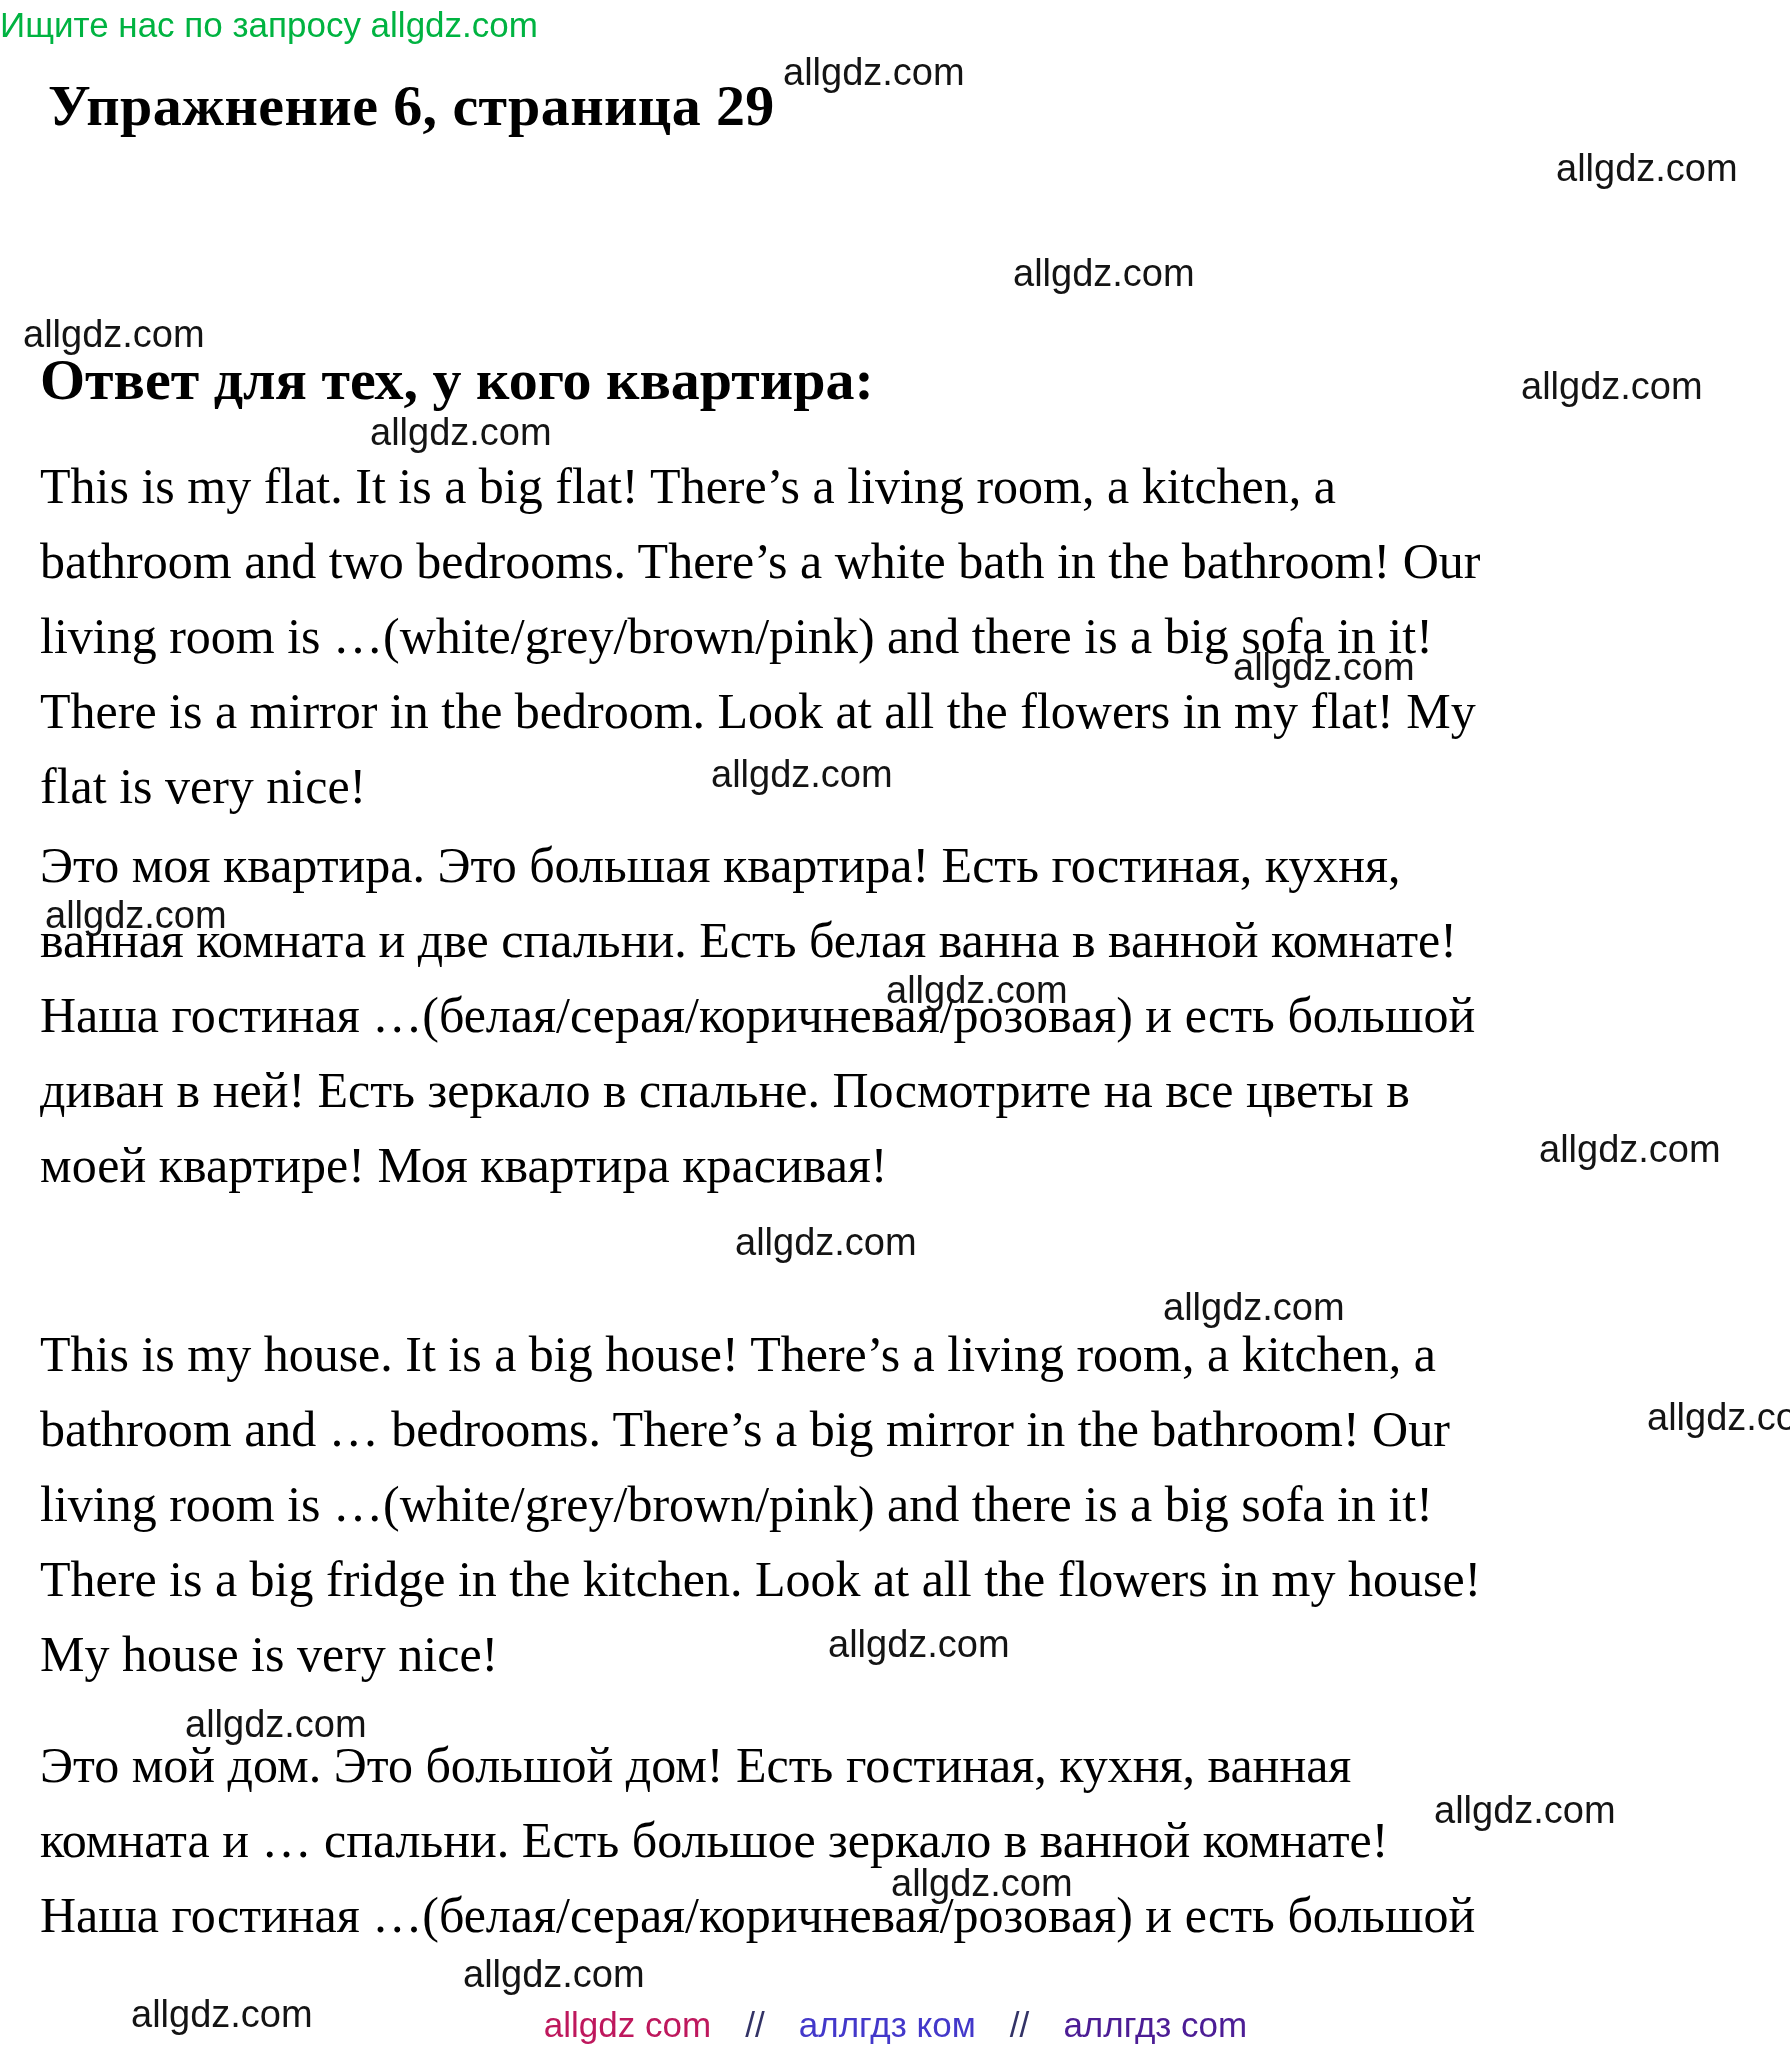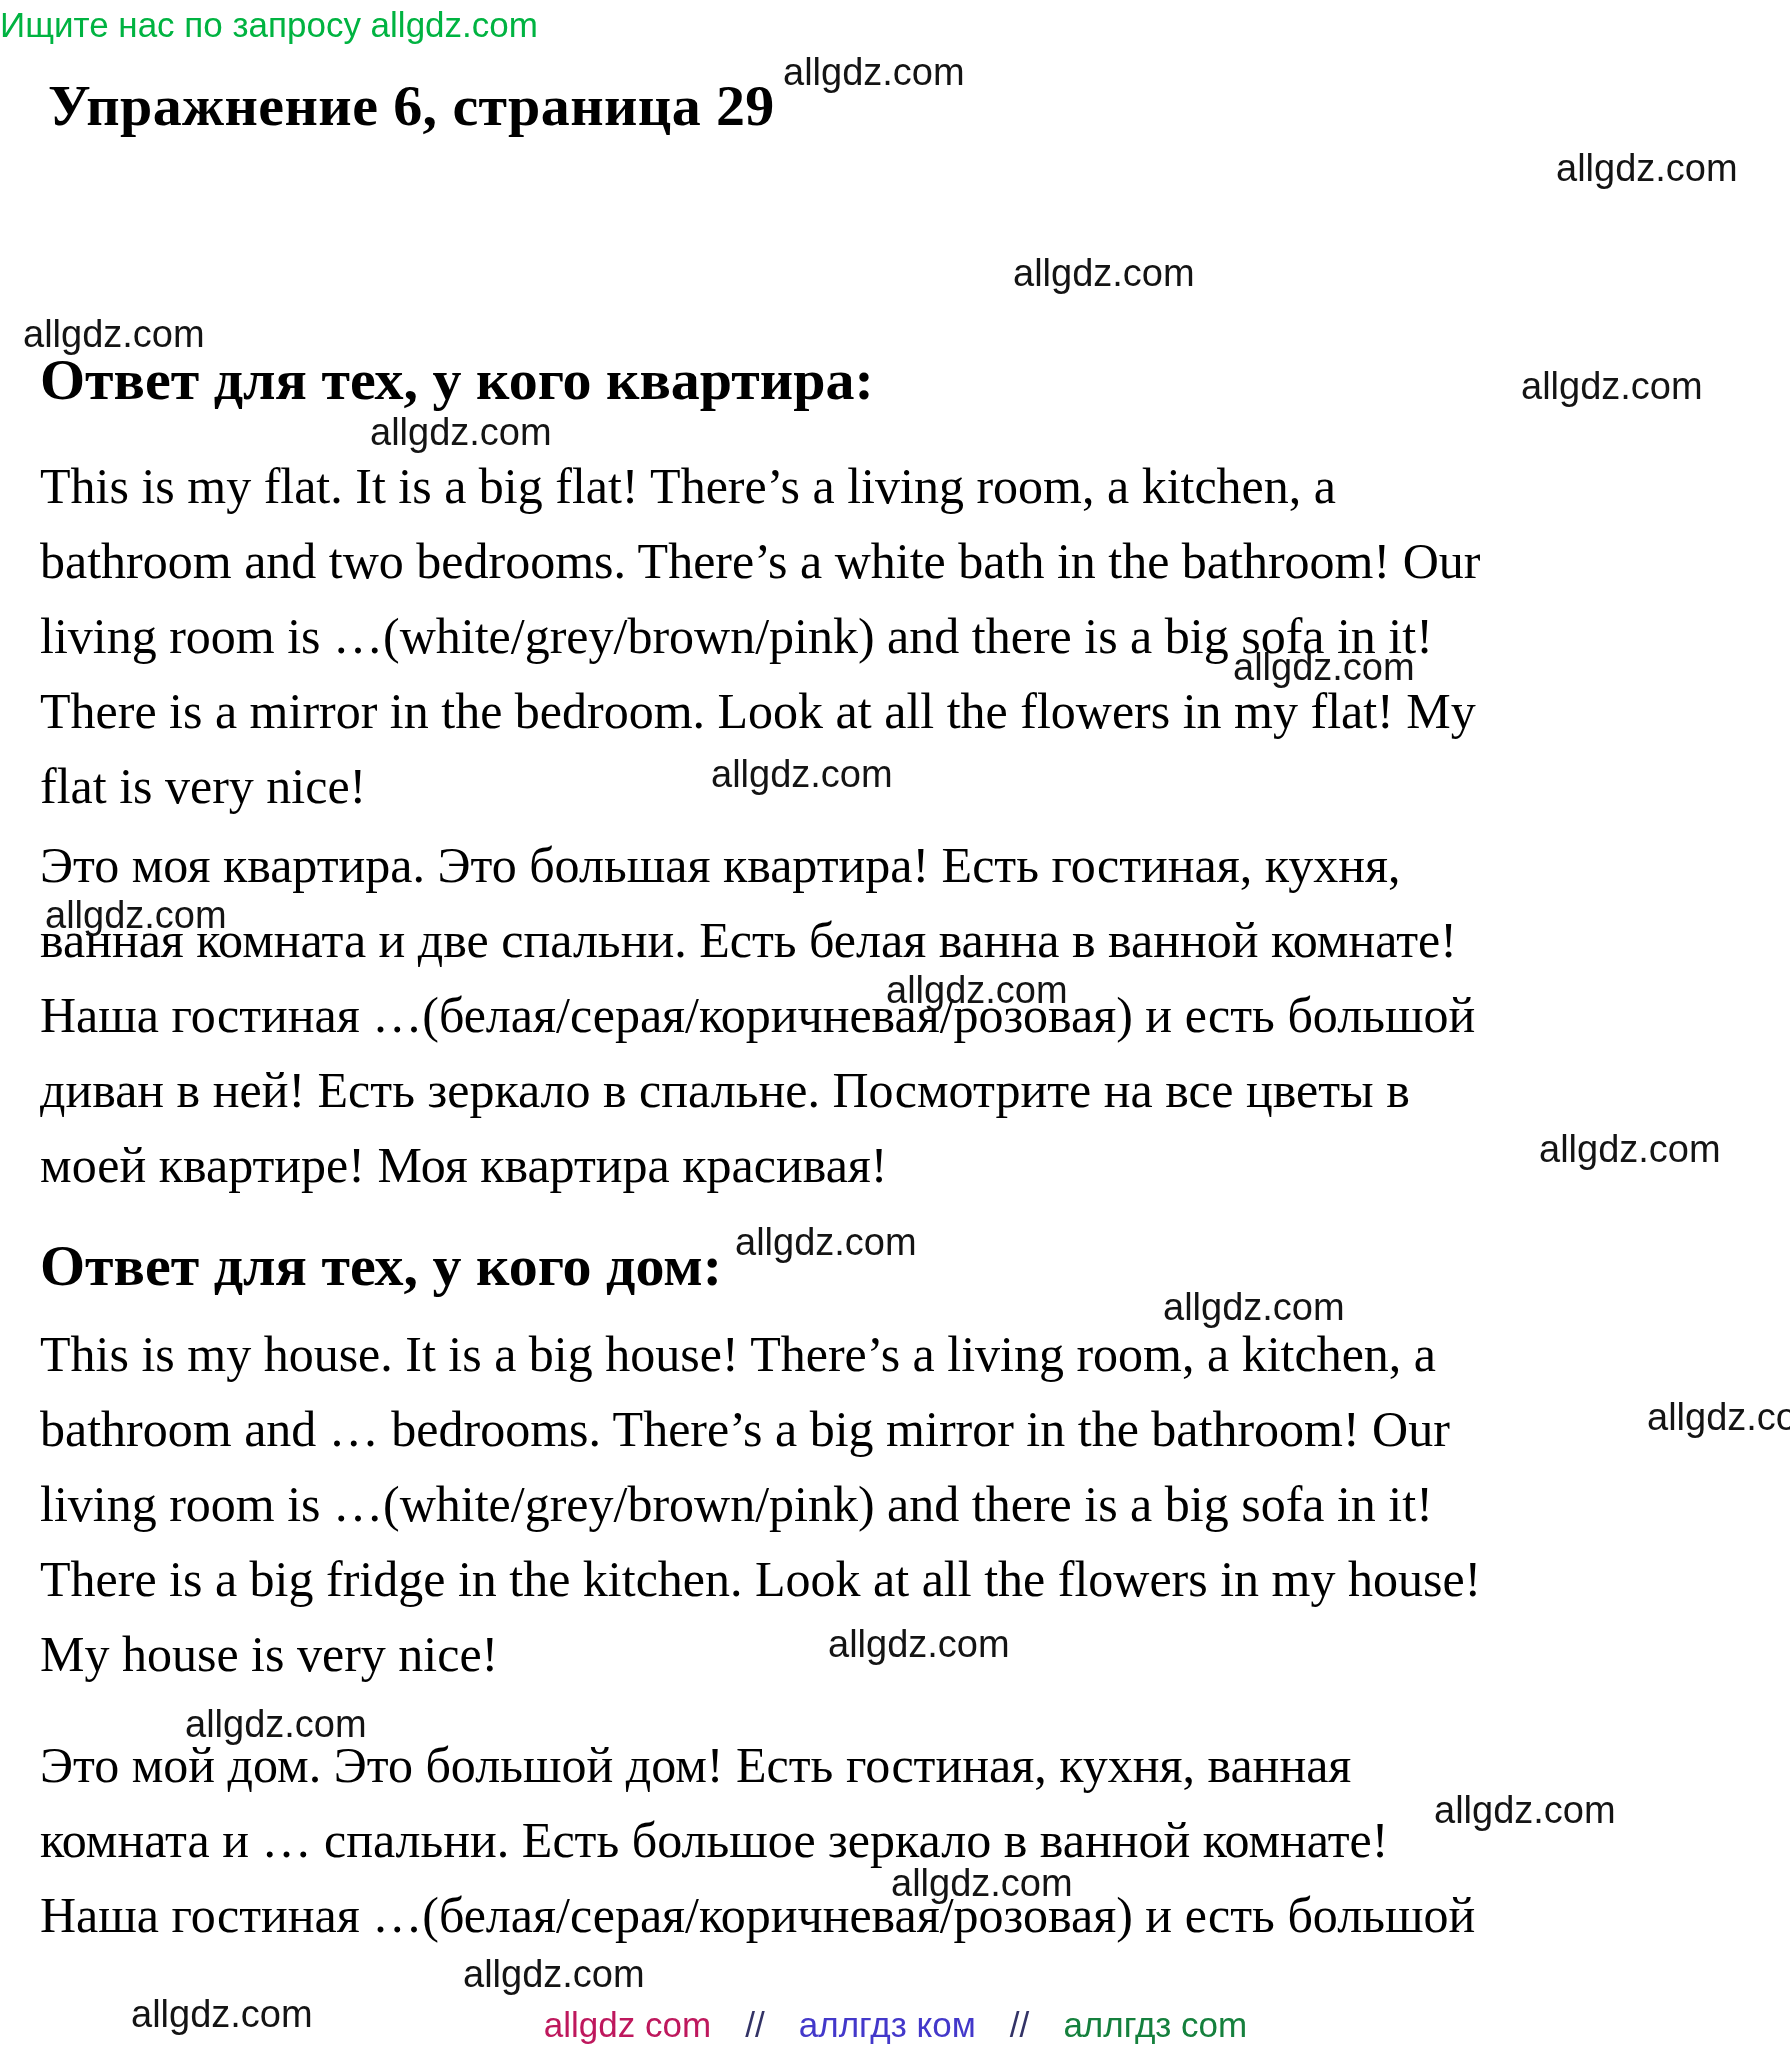--- a/index.html
+++ b/index.html
@@ -61,21 +61,21 @@
     top: 2005px; left: 0;
     width: 100%;
     text-align: center;
     font-family: "Liberation Sans", sans-serif;
     font-size: 35px;
   }
   .footer span { margin: 0 12.2px; }
   .footer .p1 { color: #be185d; }
   .footer .sep { color: #333366; }
   .footer .p2 { color: #4338ca; }
-  .footer .p3 { color: #15803d; }
+  .footer .p3 { color: #4c1d95; }
 </style>
 </head>
 <body>
 
 <div class="page">
 
   <div class="banner">Ищите нас по запросу allgdz.com</div>
 
   <div class="title">Упражнение 6, страница 29</div>
 
@@ -85,21 +85,20 @@
 bathroom and two bedrooms. There’s a white bath in the bathroom! Our
 living room is …(white/grey/brown/pink) and there is a big sofa in it!
 There is a mirror in the bedroom. Look at all the flowers in my flat! My
 flat is very nice!</div>
   <div class="body-text para1ru">Это моя квартира. Это большая квартира! Есть гостиная, кухня,
 ванная комната и две спальни. Есть белая ванна в ванной комнате!
 Наша гостиная …(белая/серая/коричневая/розовая) и есть большой
 диван в ней! Есть зеркало в спальне. Посмотрите на все цветы в
 моей квартире! Моя квартира красивая!</div>
 
-  <div class="heading h2">Ответ для тех, у кого дом:</div>
   <div class="body-text para2en">This is my house. It is a big house! There’s a living room, a kitchen, a
 bathroom and … bedrooms. There’s a big mirror in the bathroom! Our
 living room is …(white/grey/brown/pink) and there is a big sofa in it!
 There is a big fridge in the kitchen. Look at all the flowers in my house!
 My house is very nice!</div>
   <div class="body-text para2ru">Это мой дом. Это большой дом! Есть гостиная, кухня, ванная
 комната и … спальни. Есть большое зеркало в ванной комнате!
 Наша гостиная …(белая/серая/коричневая/розовая) и есть большой</div>
 
   <span class="wm" style="left:783px;top:51px">allgdz.com</span>

